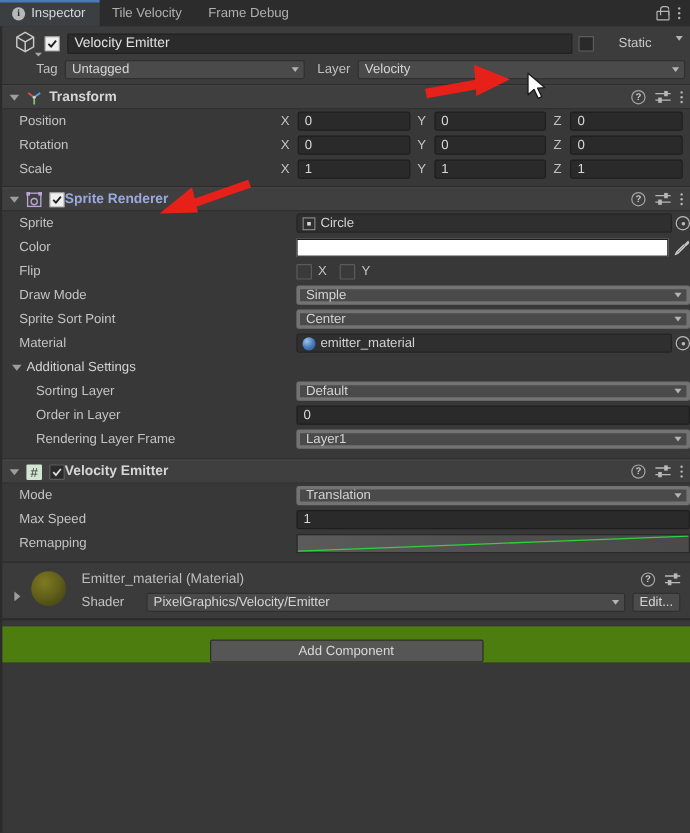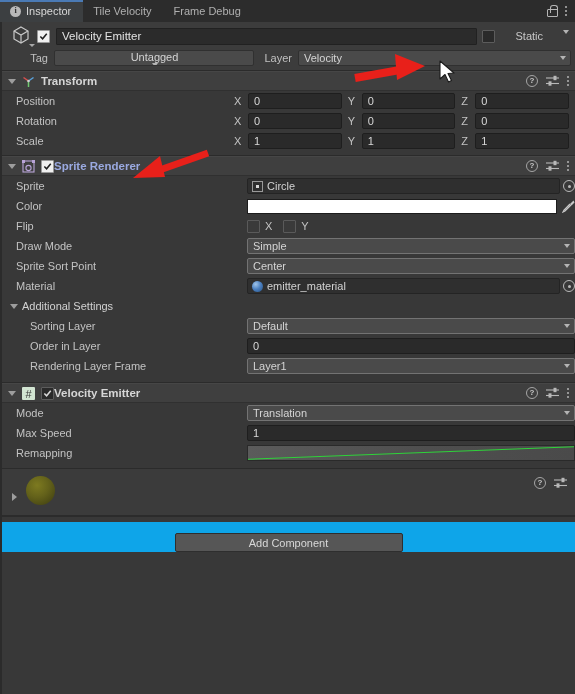--- a/index.html
+++ b/index.html
@@ -113,21 +113,21 @@
   .go-row2 { display: flex; align-items: center; padding: 4px 4px 0 4px; height: 21px; }
   .tag-label { width: 48px; text-align: right; padding-right: 6px; color: #c0c0c0; }
   .layer-label { width: 44px; text-align: right; padding-right: 6px; color: #c0c0c0; }
   .dropdown {
     height: 16px; background: #4a4a4a;
     border: 1px solid #303030; border-radius: 2px;
     display: flex; align-items: center; justify-content: space-between;
     padding: 0 4px 0 5px; color: #d4d4d4; font-size: 11px;
     overflow: hidden; white-space: nowrap;
   }
-  .dropdown.tagdd { width: 200px; flex-direction: column; }
+  .dropdown.tagdd { width: 200px; }
   .dropdown.layerdd { flex: 1; }
 
   
   .comp { border-bottom: 1px solid #2b2b2b; background: #383838; }
   .comp-header {
     height: 20px; background: #3f3f3f;
     display: flex; align-items: center;
     padding: 0 6px 0 6px;
     border-bottom: 1px solid #303030;
     border-top: 1px solid #464646;
@@ -196,21 +196,21 @@
 
   .flip-group { display: flex; align-items: center; gap: 5px; }
   .flip-cb {
     width: 13px; height: 13px; background: #3a3a3a;
     border: 1px solid #5a5a5a; border-radius: 1px;
   }
   .flip-letter { color: #c3c3c3; font-size: 11px; margin-right: 6px; }
 
   .sel-dd {
     flex: 1; height: 16px; background: #4a4a4a;
-    border: 1px solid #737373; border-radius: 2px;
+    border: 3px solid #737373; border-radius: 2px;
     display: flex; align-items: center; justify-content: space-between;
     padding: 0 4px 0 5px; color: #d4d4d4; font-size: 11px;
   }
   .txt-field {
     flex: 1; height: 16px; background: #2a2a2a;
     border: 1px solid #1e1e1e; border-radius: 2px;
     display: flex; align-items: center; padding: 0 5px;
     color: #d8d8d8; font-size: 11px;
   }
 
@@ -254,21 +254,21 @@
     padding: 0 4px 0 5px; color: #d4d4d4; font-size: 11px;
   }
   .edit-btn {
     height: 16px; background: #4a4a4a; border: 1px solid #303030; border-radius: 2px;
     display: flex; align-items: center; padding: 0 5px; color: #d4d4d4; font-size: 11px;
     margin-right: 2px;
   }
   .mat-actions { position: absolute; right: 8px; top: 8px; display: flex; gap: 8px; align-items: center; }
 
   
-  .addcomp-zone { padding: 11px 0 0 0; background: #0ea5e9; }
+  .addcomp-zone { padding: 11px 0 0 0; background: #4d7c0f; }
   .add-btn {
     width: 228px; height: 19px; margin: 0 auto;
     background: #565656; border: 1px solid #2e2e2e; border-radius: 2px;
     display: flex; align-items: center; justify-content: center;
     color: #d8d8d8; font-size: 11px;
   }
   .sep-bar { height: 6px; background: #383838; border-top: 1px solid #2b2b2b; }
 
   
   .anno { position: absolute; pointer-events: none; }
@@ -655,20 +655,33 @@
       </div>
       <div style="height:5px"></div>
     </div>
 
     <div class="mat-block">
       <div class="mat-head">
         <span class="mat-expand"></span>
         <span class="mat-thumb">
           <span class="mat-sphere"></span>
         </span>
+        <span class="mat-right">
+          <span class="mat-name">Emitter_material (Material)</span>
+          <span class="mat-shader-row">
+            <span class="shader-label">Shader</span>
+            <span class="shader-dd">
+              <span>PixelGraphics/Velocity/Emitter</span>
+              <span class="mini-caret"></span>
+            </span>
+            <span class="edit-btn">
+              <span>Edit...</span>
+            </span>
+          </span>
+        </span>
         <span class="mat-actions">
           <span class="help-icon">?</span>
           <span class="preset-icon">
             <svg width="13" height="12" viewBox="0 0 13 12">
               <line x1="0" y1="3" x2="13" y2="3" stroke="#b8b8b8" stroke-width="1.1"></line>
               <line x1="0" y1="8.5" x2="13" y2="8.5" stroke="#b8b8b8" stroke-width="1.1"></line>
               <rect x="7.5" y="0.8" width="3" height="4.4" fill="#b8b8b8"></rect>
               <rect x="2.5" y="6.3" width="3" height="4.4" fill="#b8b8b8"></rect>
             </svg>
           </span>

